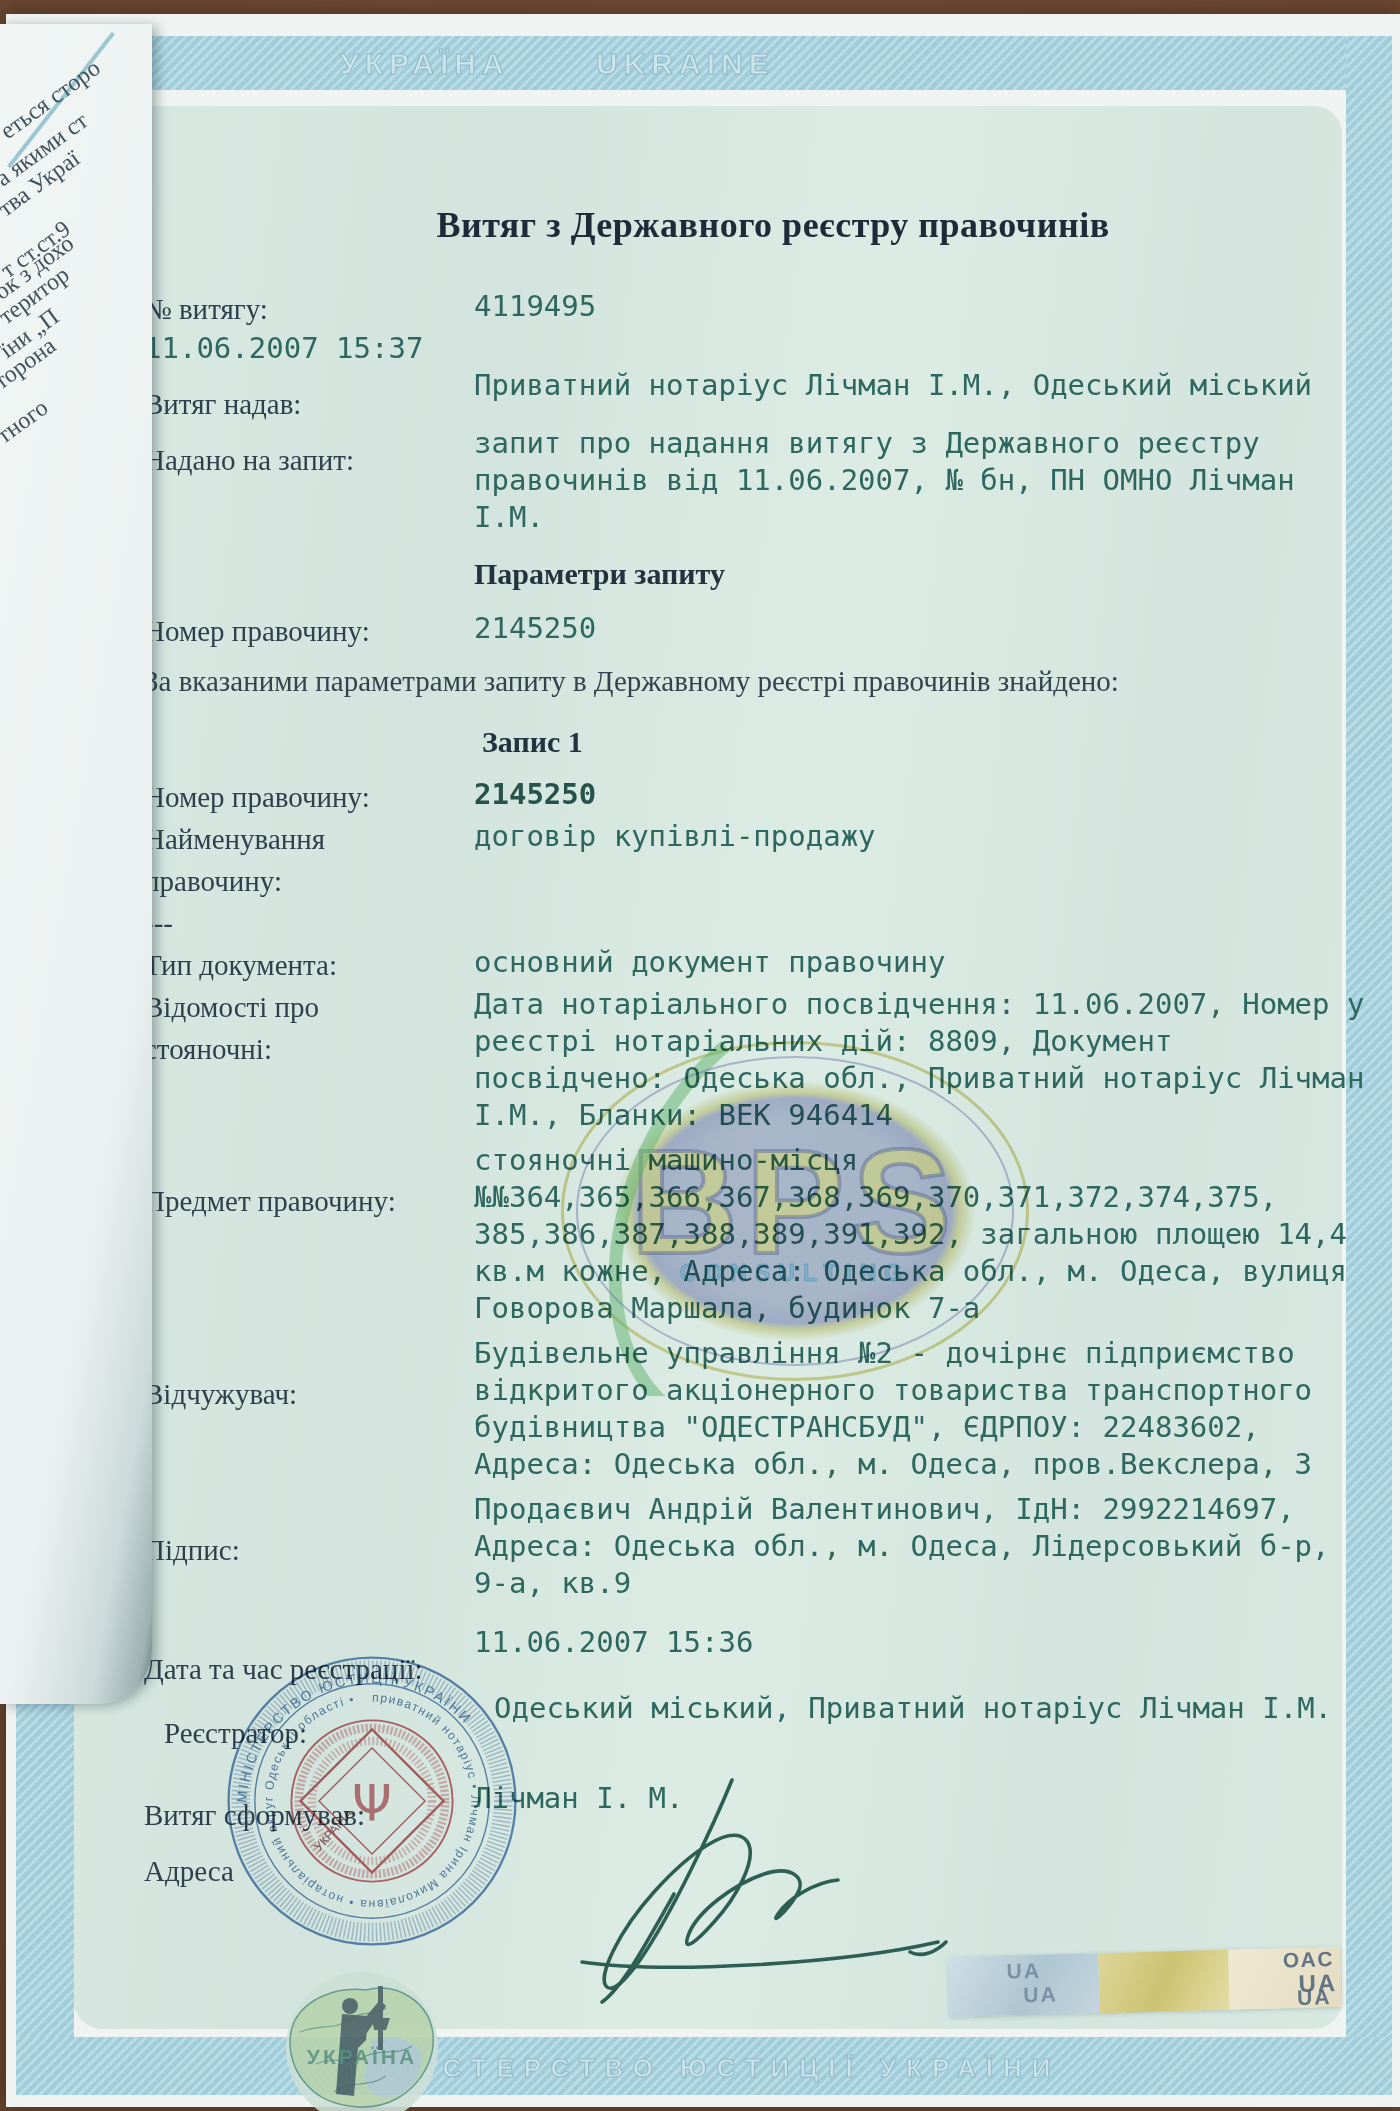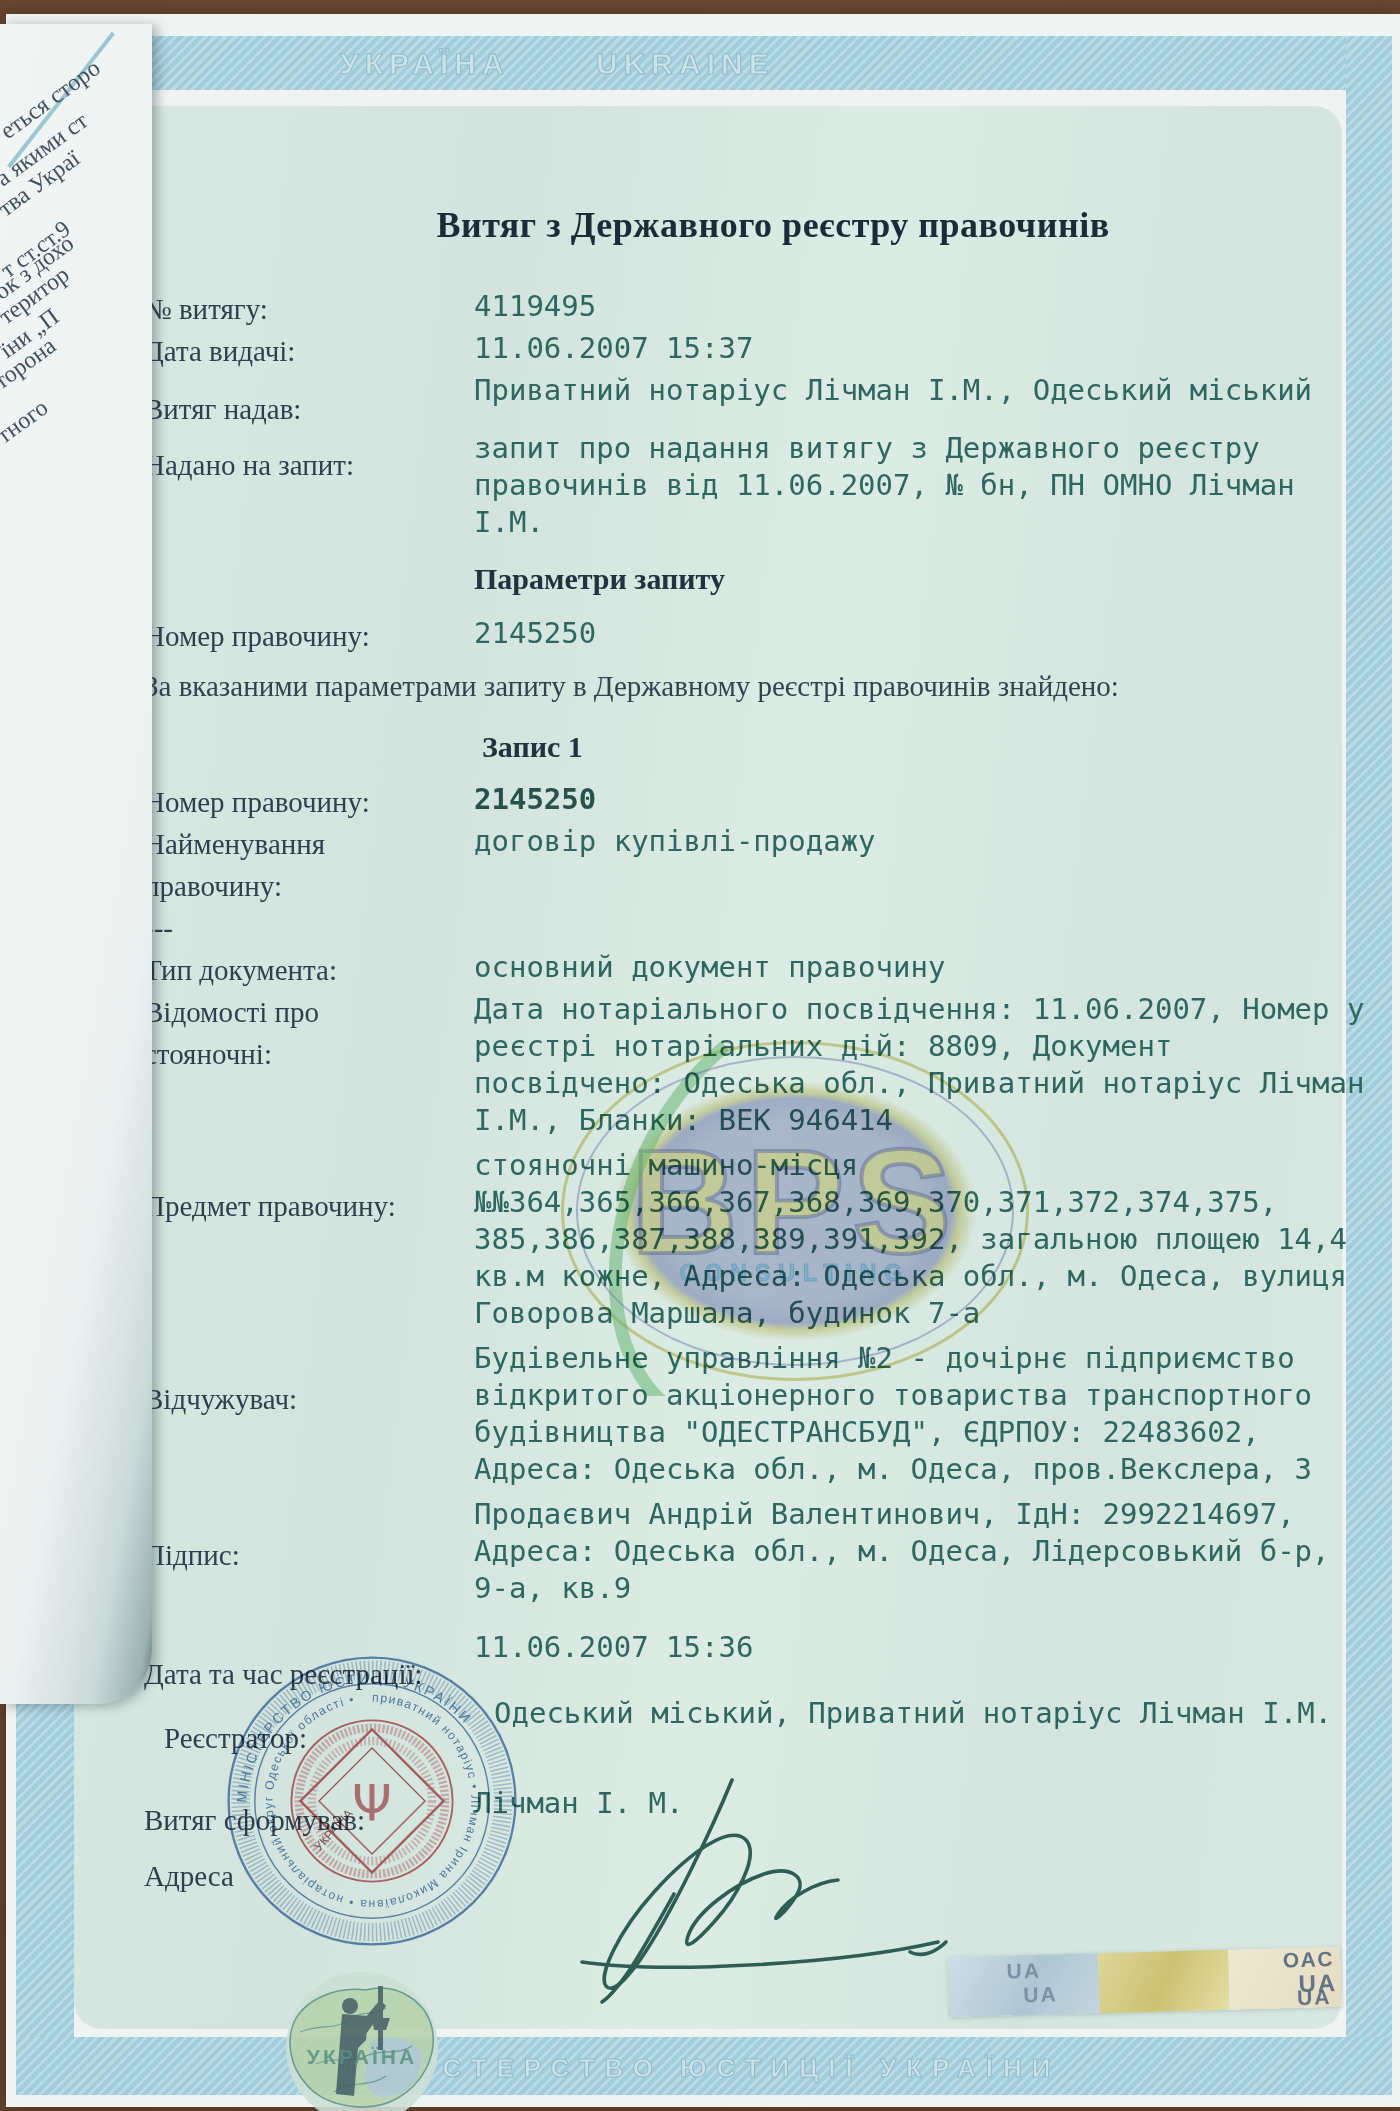--- a/index.html
+++ b/index.html
@@ -114,21 +114,20 @@
     <div class="inner">
 
       <div class="content">
         <h1 class="title">Витяг з Державного реєстру правочинів</h1>
         <div class="fields intro">
             <div class="row">
               <div class="row-label">№ витягу:</div>
               <div class="row-value">4119495</div>
             </div>
             <div class="row">
-              <div class="row-label">Дата видачі:</div>
               <div class="row-value">11.06.2007 15:37</div>
             </div>
             <div class="row">
               <div class="row-label">Витяг надав:</div>
               <div class="row-value">Приватний нотаріус Лічман І.М., Одеський міський</div>
             </div>
             <div class="row">
               <div class="row-label">Надано на запит:</div>
               <div class="row-value">запит про надання витягу з Державного реєстру
 правочинів від 11.06.2007, № бн, ПН ОМНО Лічман

